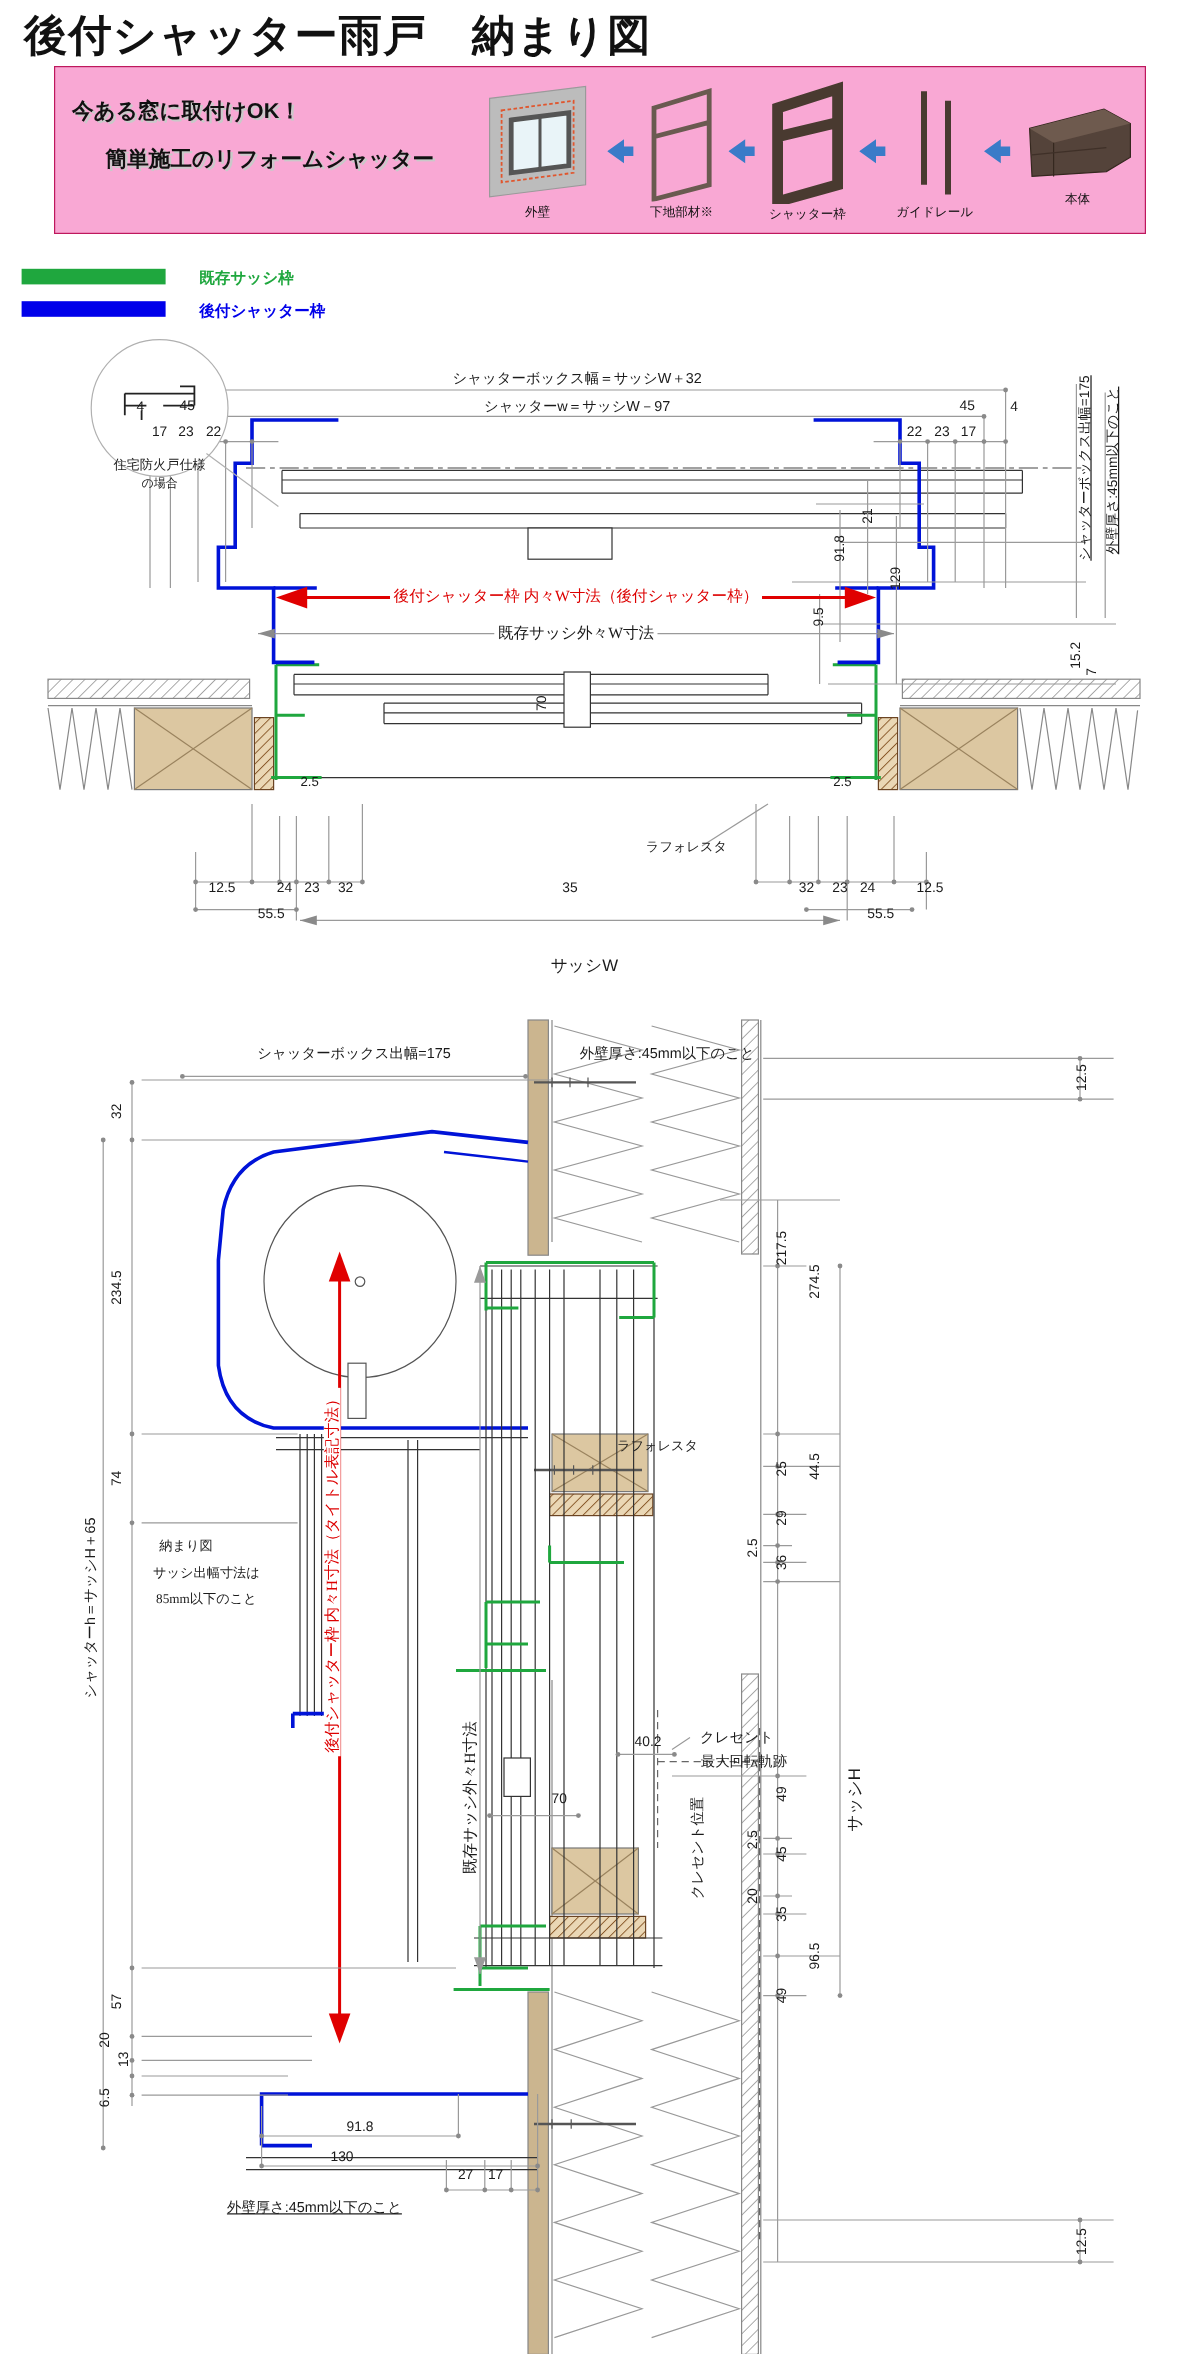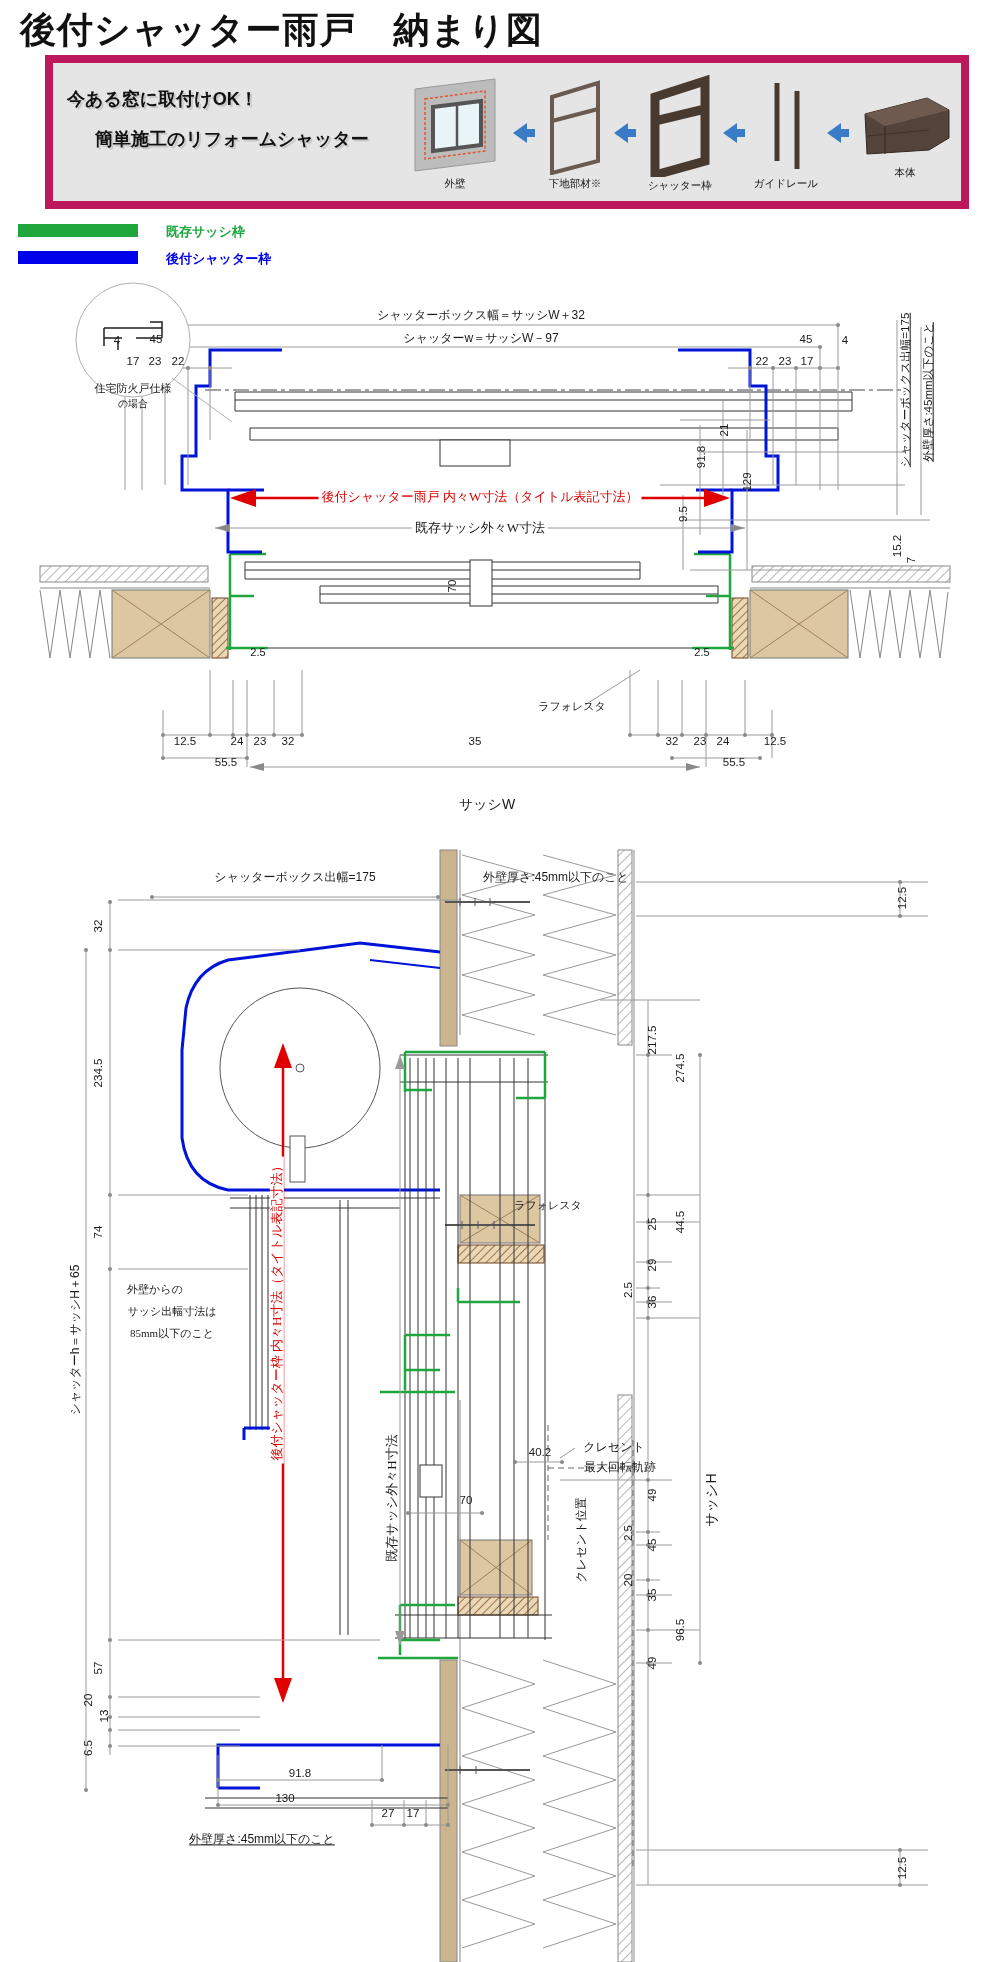--- a/index.html
+++ b/index.html
@@ -1,19 +1,19 @@
 <!DOCTYPE html>
 <html><head>
 <meta charset="utf-8">
 <style>
   html,body{margin:0;padding:0;background:#fff;}
   body{width:1000px;height:1962px;position:relative;font-family:"Liberation Sans",sans-serif;color:#111;overflow:hidden;}
   .abs{position:absolute;}
   #title{left:20px;top:6px;font-size:36px;font-weight:bold;letter-spacing:1px;}
-  #promo{left:45px;top:55px;width:908px;height:138px;border:8px solid #be185d;background:#e5e5e5;}
+  #promo{left:45px;top:55px;width:908px;height:138px;border:1px solid #be185d;background:#f9a8d4;}
   #promo .l1{position:absolute;left:14px;top:24px;font-size:18px;font-weight:bold;text-shadow:2px 2px 0 #c9c9c9;}
   #promo .l2{position:absolute;left:42px;top:64px;font-size:18px;font-weight:bold;text-shadow:2px 2px 0 #c9c9c9;}
   #steps{position:absolute;left:352px;top:8px;width:548px;height:124px;display:flex;align-items:center;justify-content:space-between;}
   .step{display:flex;flex-direction:column;align-items:center;}
   .step .lbl{font-size:10.5px;margin-top:2px;white-space:nowrap;text-align:center;}
   .legend-bar{width:120px;height:13px;}
   .legend-lbl{font-size:13px;font-weight:bold;white-space:nowrap;}
   .drawing{position:absolute;left:0;width:1000px;}
   .ann{position:absolute;transform:translate(-50%,-50%);white-space:nowrap;font-size:11.5px;color:#1a1a1a;line-height:1.1;z-index:3;}
   .ann.rot{transform:translate(-50%,-50%) rotate(-90deg);}
@@ -250,21 +250,21 @@
     <span class="ann" style="font-size: 11px; left: 133px; top: 108px;">住宅防火戸仕様</span>
     <span class="ann" style="font-size: 10px; left: 133px; top: 123px;">の場合</span>
     <span class="ann rot" style="left: 724px; top: 150px;">21</span>
     <span class="ann rot" style="left: 701px; top: 177px;">91.8</span>
     <span class="ann rot" style="left: 747px; top: 202px;">129</span>
     <span class="ann rot" style="left: 683px; top: 234px;">9.5</span>
     <span class="ann rot und" style="left: 905px; top: 110px;">シャッターボックス出幅=175</span>
     <span class="ann rot und" style="left: 928px; top: 112px;">外壁厚さ:45mm以下のこと</span>
     <span class="ann rot" style="left: 897px; top: 266px;">15.2</span>
     <span class="ann rot" style="left: 911px; top: 280px;">7</span>
-    <span class="ann c-red serif bg" style="font-size: 13px; left: 480px; top: 217px;">後付シャッター雨戸 内々W寸法（タイトル表記寸法）</span>
+    <span class="ann c-red serif bg" style="font-size: 13px; left: 480px; top: 217px;">後付シャッター枠 内々W寸法（後付シャッター枠）</span>
     <span class="ann serif bg" style="font-size: 13px; left: 480px; top: 248px;">既存サッシ外々W寸法</span>
     <span class="ann rot" style="left: 452px; top: 306px;">70</span>
     <span class="ann" style="font-size: 11px; left: 258px; top: 372px;">2.5</span>
     <span class="ann" style="font-size: 11px; left: 702px; top: 372px;">2.5</span>
     <span class="ann" style="font-size: 11px; left: 572px; top: 426px;">ラフォレスタ</span>
     <span class="ann" style="left: 185px; top: 461px;">12.5</span>
     <span class="ann" style="left: 237px; top: 461px;">24</span>
     <span class="ann" style="left: 260px; top: 461px;">23</span>
     <span class="ann" style="left: 288px; top: 461px;">32</span>
     <span class="ann" style="left: 226px; top: 482px;">55.5</span>
@@ -448,21 +448,21 @@
     <span class="ann rot" style="left: 652px; top: 200px;">217.5</span>
     <span class="ann rot" style="left: 680px; top: 228px;">274.5</span>
     <span class="ann" style="font-size: 11px; left: 548px; top: 365px;">ラフォレスタ</span>
     <span class="ann rot" style="left: 680px; top: 382px;">44.5</span>
     <span class="ann rot" style="left: 652px; top: 384px;">25</span>
     <span class="ann rot" style="left: 652px; top: 425px;">29</span>
     <span class="ann rot" style="left: 628px; top: 450px;">2.5</span>
     <span class="ann rot" style="left: 652px; top: 462px;">36</span>
     <span class="ann rot c-red serif bg" style="font-size: 13px; left: 277px; top: 470px;">後付シャッター枠 内々H寸法（タイトル表記寸法）</span>
     <span class="ann rot serif bg" style="font-size: 13px; left: 392px; top: 658px;">既存サッシ外々H寸法</span>
-    <span class="ann serif" style="font-size: 11px; left: 155px; top: 449px;">外壁からの</span>
+    <span class="ann serif" style="font-size: 11px; left: 155px; top: 449px;">納まり図</span>
     <span class="ann serif" style="font-size: 11px; left: 172px; top: 471px;">サッシ出幅寸法は</span>
     <span class="ann serif" style="font-size: 11px; left: 172px; top: 493px;">85mm以下のこと</span>
     <span class="ann" style="left: 540px; top: 612px;">40.2</span>
     <span class="ann serif" style="font-size: 12px; left: 614px; top: 608px;">クレセント</span>
     <span class="ann serif" style="font-size: 12px; left: 620px; top: 628px;">最大回転軌跡</span>
     <span class="ann rot serif" style="font-size: 12px; left: 582px; top: 700px;">クレセント位置</span>
     <span class="ann" style="left: 466px; top: 660px;">70</span>
     <span class="ann rot" style="font-size: 14px; left: 712px; top: 660px;">サッシH</span>
     <span class="ann rot" style="left: 652px; top: 655px;">49</span>
     <span class="ann rot" style="left: 628px; top: 693px;">2.5</span>

